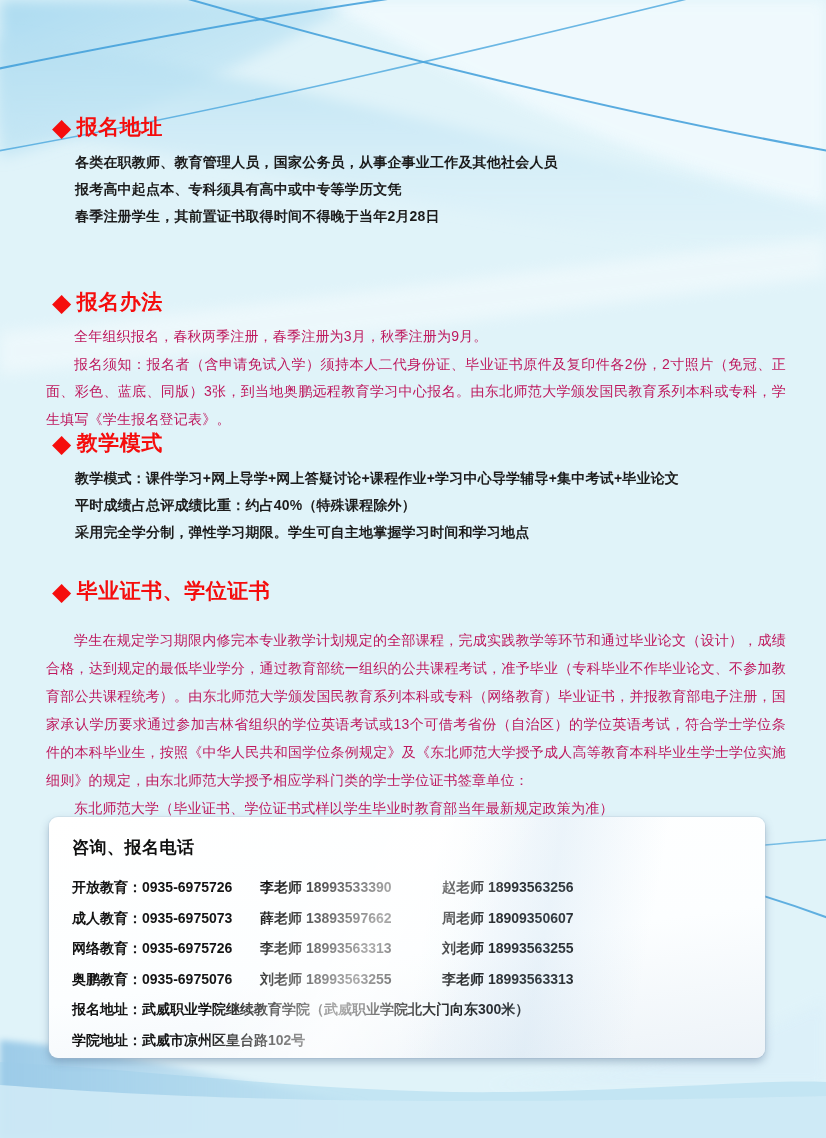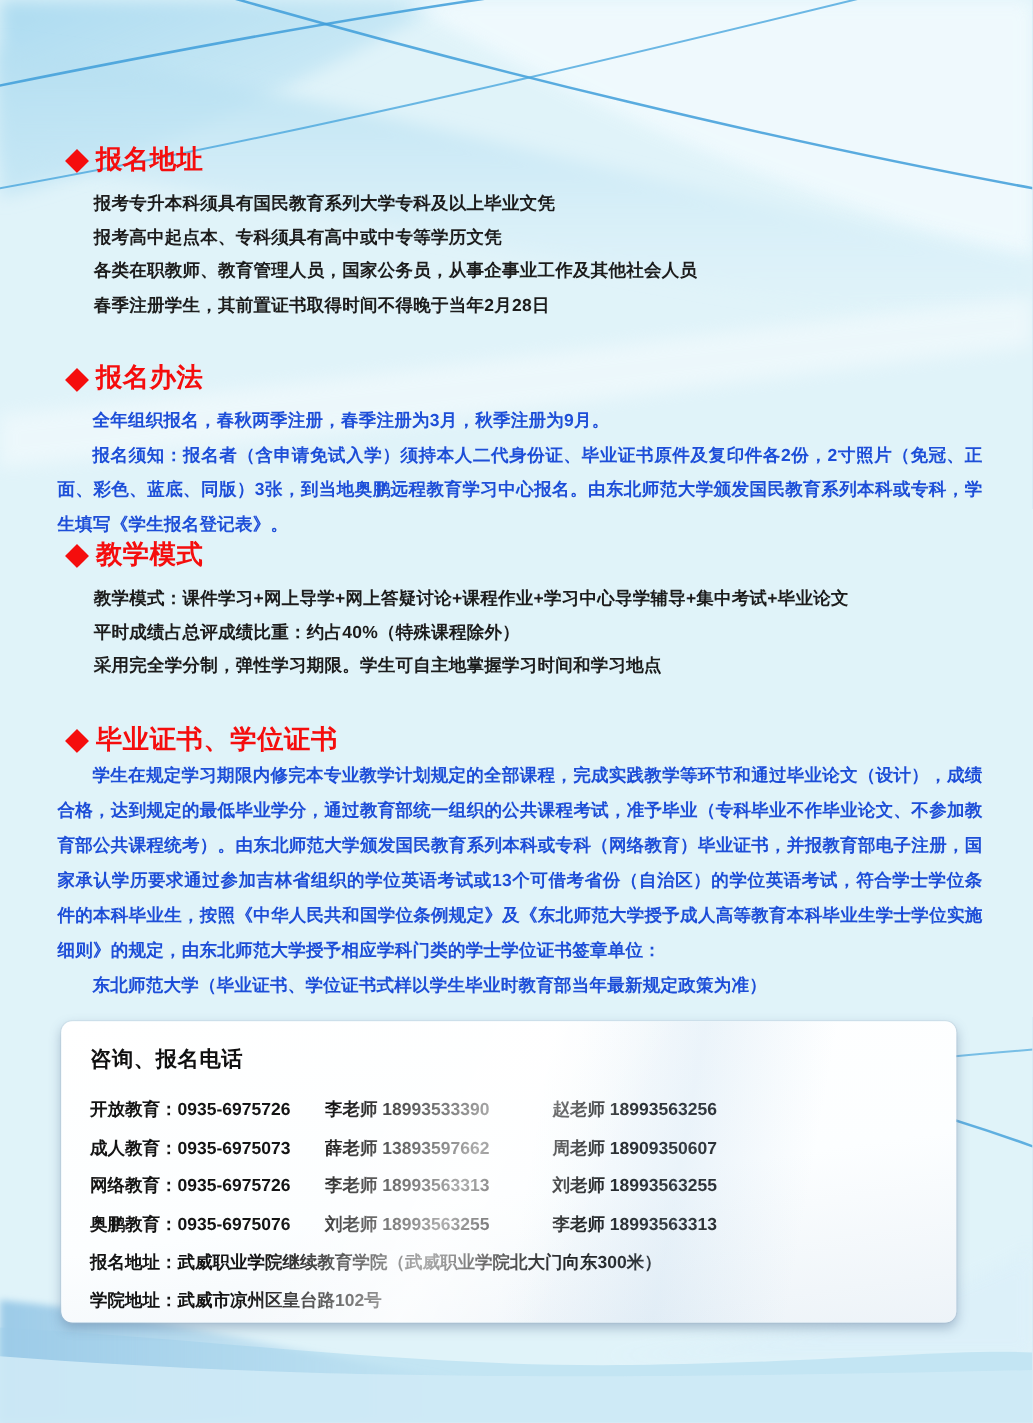--- a/index.html
+++ b/index.html
@@ -17,21 +17,21 @@
     font-size:21px;font-weight:600;color:#f50d0d;letter-spacing:.5px;
   }
   .diamond{font-size:25px;line-height:1;margin-right:5px;color:#f50d0d;}
   .sec-lines{list-style:none;margin:7px 0 0;padding:0 36px 0 75px;}
   .sec-lines li{
     line-height:27.2px;font-size:14px;font-weight:700;color:#1c1c1c;
     letter-spacing:.2px;white-space:nowrap;
   }
   .sec-paras{margin:6px 0 0;padding:0 40px 0 46px;}
   .sec-paras p{
-    margin:0;text-indent:2em;font-size:14px;font-weight:700;color:#1d4ed8;
+    margin:0;text-indent:2em;font-size:14px;font-weight:400;color:#be185d;
     line-height:27.6px;letter-spacing:.2px;text-align:justify;
   }
 
   .card{
     position:absolute;left:49px;top:817px;width:716px;height:241px;
     box-sizing:border-box;padding:19px 18px 0 23px;
     background:linear-gradient(172deg,#ffffff 0%,#fcfeff 55%,#edf3f8 100%);
     border-radius:9px;
     box-shadow:0 4px 9px rgba(80,110,145,.42),0 0 0 1px rgba(200,215,228,.4);
     overflow:hidden;
@@ -96,23 +96,22 @@
     <path d="M0,1040 C130,1052 240,1084 372,1103 L372,1138 H0 Z" fill="url(#gBotL)" filter="url(#soft2)"></path>
     <path d="M0,1085 C200,1100 400,1106 826,1096 L826,1138 H0 Z" fill="#cfeaf6" opacity=".9"></path>
   </svg>
 
   <section style="top:112px">
     <h2 class="sec-head">
       <span class="diamond">◆</span>
       <span>报名地址</span>
     </h2>
     <ul class="sec-lines">
-      <li>报考专升本科须具有国民教育系列大学专科及以上毕业文凭</li>
+      <li>各类在职教师、教育管理人员，国家公务员，从事企事业工作及其他社会人员</li>
       <li>报考高中起点本、专科须具有高中或中专等学历文凭</li>
-      <li>各类在职教师、教育管理人员，国家公务员，从事企事业工作及其他社会人员</li>
       <li>春季注册学生，其前置证书取得时间不得晚于当年2月28日</li>
     </ul>
   </section>
 
   <section style="top:287px">
     <h2 class="sec-head">
       <span class="diamond">◆</span>
       <span>报名办法</span>
     </h2>
     <div class="sec-paras">
@@ -131,21 +130,21 @@
       <li>平时成绩占总评成绩比重：约占40%（特殊课程除外）</li>
       <li>采用完全学分制，弹性学习期限。学生可自主地掌握学习时间和学习地点</li>
     </ul>
   </section>
 
   <section style="top:576px">
     <h2 class="sec-head">
       <span class="diamond">◆</span>
       <span>毕业证书、学位证书</span>
     </h2>
-    <div class="sec-paras" style="margin-top:0">
+    <div class="sec-paras" style="margin-top:20px">
       <p style="line-height:28px">学生在规定学习期限内修完本专业教学计划规定的全部课程，完成实践教学等环节和通过毕业论文（设计），成绩合格，达到规定的最低毕业学分，通过教育部统一组织的公共课程考试，准予毕业（专科毕业不作毕业论文、不参加教育部公共课程统考）。由东北师范大学颁发国民教育系列本科或专科（网络教育）毕业证书，并报教育部电子注册，国家承认学历要求通过参加吉林省组织的学位英语考试或13个可借考省份（自治区）的学位英语考试，符合学士学位条件的本科毕业生，按照《中华人民共和国学位条例规定》及《东北师范大学授予成人高等教育本科毕业生学士学位实施细则》的规定，由东北师范大学授予相应学科门类的学士学位证书签章单位：</p>
       <p style="line-height:28px">东北师范大学（毕业证书、学位证书式样以学生毕业时教育部当年最新规定政策为准）</p>
     </div>
   </section>
 
   <div class="card">
     <h3 class="card-title">咨询、报名电话</h3>
 
     <div class="contact-row">
       <span class="cc">开放教育：0935-6975726</span>

